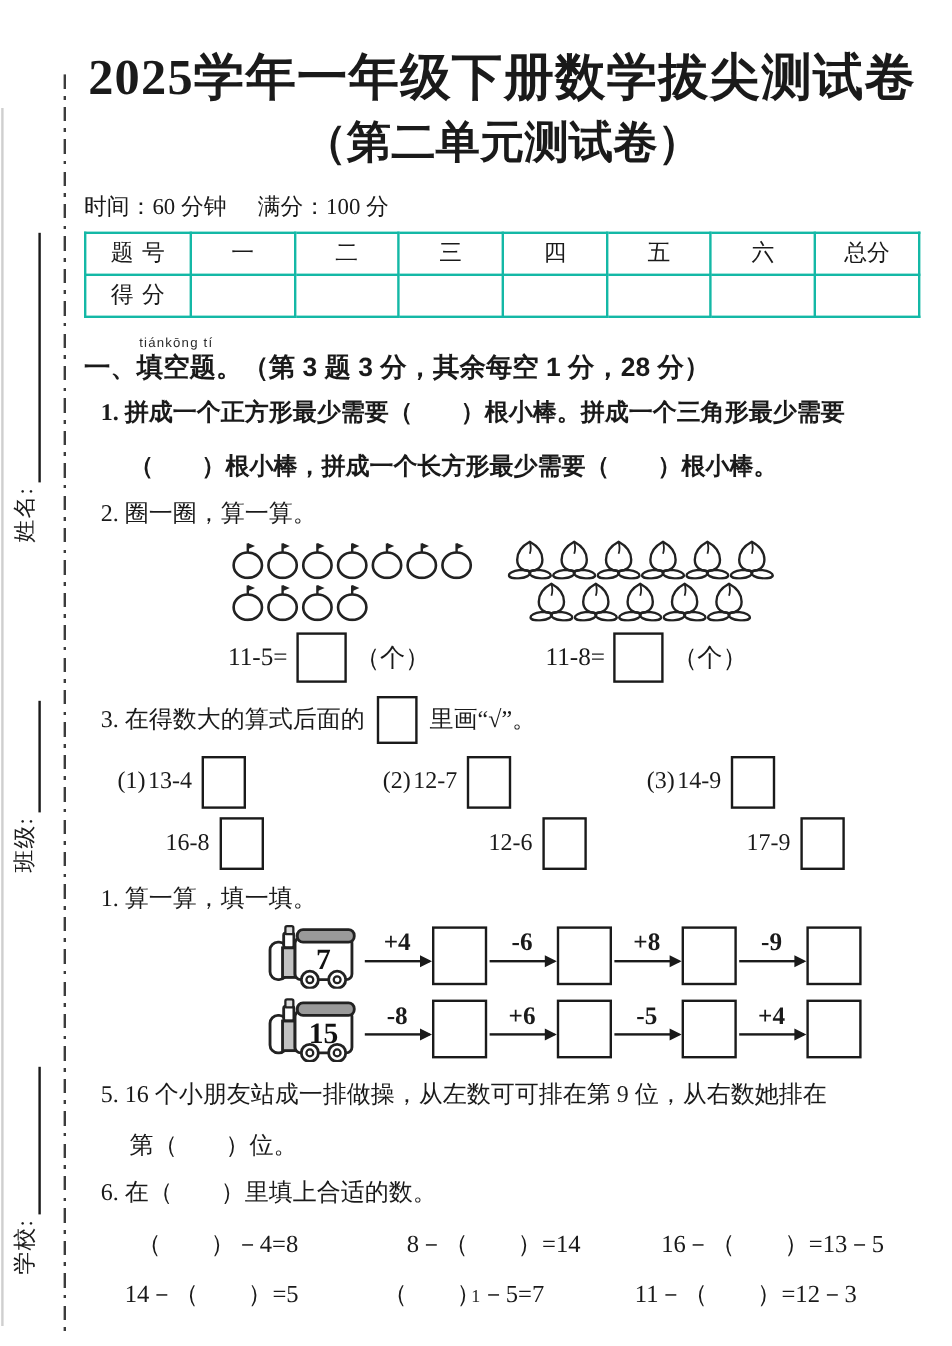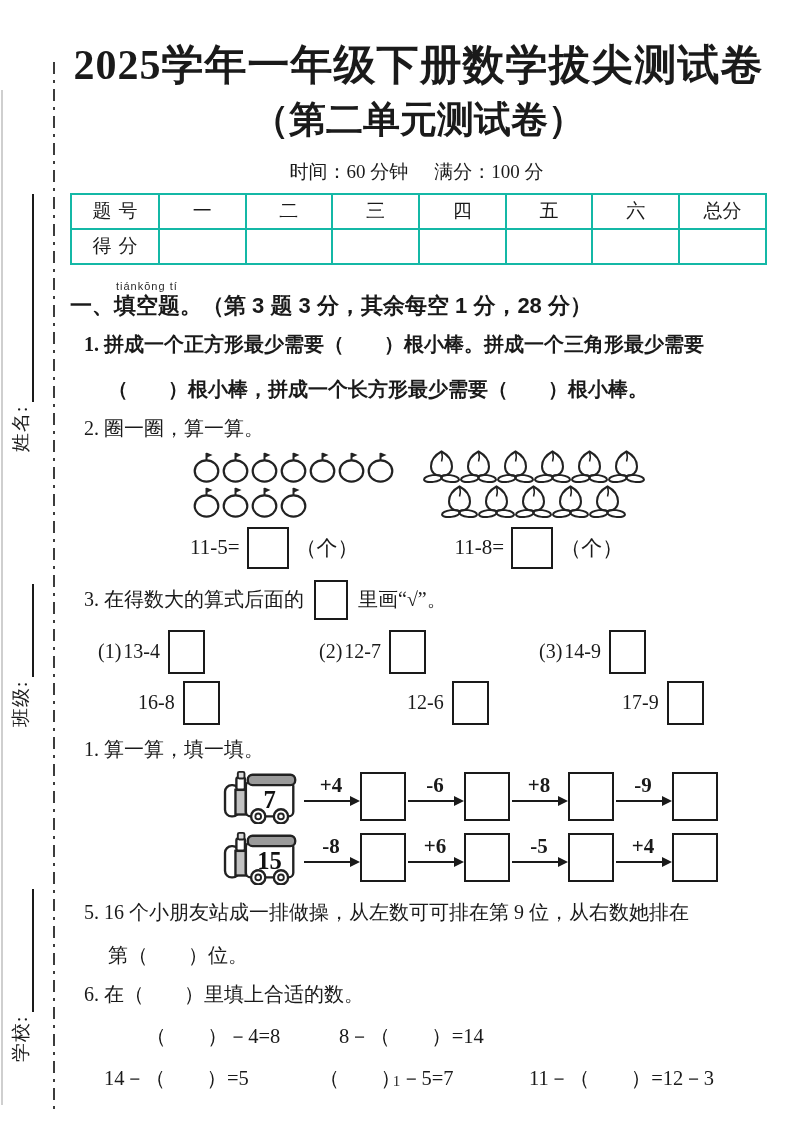--- a/index.html
+++ b/index.html
@@ -25,21 +25,21 @@
   .margin-field .fill-line { display:inline-block; border-bottom:2px solid #1a1a1a; height:19px; margin-left:4px; }
   .mf-name   { top:452px; } .mf-name  .fill-line { width:208px; }
   .mf-class  { top:727px; } .mf-class .fill-line { width:93px;  }
   .mf-school { top:1062px;} .mf-school .fill-line{ width:123px; }
 
   .content { position:absolute; left:70px; top:38px; width:697px; }
 
   .exam-title { text-align:center; font-size:42px; font-weight:bold; line-height:1.3; letter-spacing:1px; }
   .exam-subtitle { text-align:center; font-size:37px; font-weight:bold; line-height:1.25; margin-top:4px; }
 
-  .meta-line { text-align:center; font-size:19px; margin-top:16px; padding-right:4px; }
+  .meta-line { text-align:left; font-size:19px; margin-top:16px; padding-right:4px; }
   .meta-line .sep { display:inline-block; width:26px; }
 
   table.score-table { border-collapse:collapse; width:100%; margin-top:8px; table-layout:fixed; }
   .score-table td {
     border:2px solid #14b8a6; height:33px; text-align:center;
     font-size:19px; padding:0;
   }
   .score-table td.lab { letter-spacing:7px; padding-left:7px; }
   .score-table col.c0 { width:86px; } .score-table col.cn { width:85px; }
 
@@ -94,21 +94,21 @@
     content:''; position:absolute; right:-2px; top:50%; transform:translateY(-50%);
     width:0; height:0; border-left:10px solid #1a1a1a;
     border-top:5.5px solid transparent; border-bottom:5.5px solid transparent;
   }
   .ans-box44 { width:42px; height:45px; border:2.5px solid #1a1a1a; flex:none; }
 
   
   .q6-row { display:flex; margin-top:14px; font-size:20.5px; }
   .q6-row1 { padding-left:30px; }
   .q6-row2 { padding-left:20px; }
-  .q6-row1 .q6-eq:nth-child(1) { width:198px;text-align:center; }
+  .q6-row1 .q6-eq:nth-child(1) { width:198px; }
   .q6-row1 .q6-eq:nth-child(2) { width:212px;margin-left:27px; }
   .q6-row2 .q6-eq:nth-child(1) { width:215px; }
   .q6-row2 .q6-eq:nth-child(2) { width:210px; } .mt10 {margin-top:10px;font-weight:bold;} .mt12 {margin-top:12px;} .mt14 {margin-top:14px;}
 
   .page-number { position:absolute; left:0; right:0; bottom:32px; text-align:center; font-size:15px; color:#2a2a2a; }
 </style>
 </head>
 <body>
 
 <div class="page">
@@ -469,20 +469,21 @@
     <div class="q mt14">
       <p style="margin-bottom:16px;">5. 16 个小朋友站成一排做操，从左数可可排在第 9 位，从右数她排在</p>
       <p class="indent2">第（　　）位。</p>
     </div>
 
     <div class="q mt12">
       <p>6. 在（　　）里填上合适的数。</p>
       <div class="q6-row q6-row1">
         <span class="q6-eq">（　　）－4=8</span>
         <span class="q6-eq">8－（　　）=14</span>
+        <span class="q6-eq">16－（　　）=13－5</span>
       </div>
       <div class="q6-row q6-row2">
         <span class="q6-eq">14－（　　）=5</span>
         <span class="q6-eq">（　　）－5=7</span>
         <span class="q6-eq">11－（　　）=12－3</span>
       </div>
     </div>
 
   </div>
 

